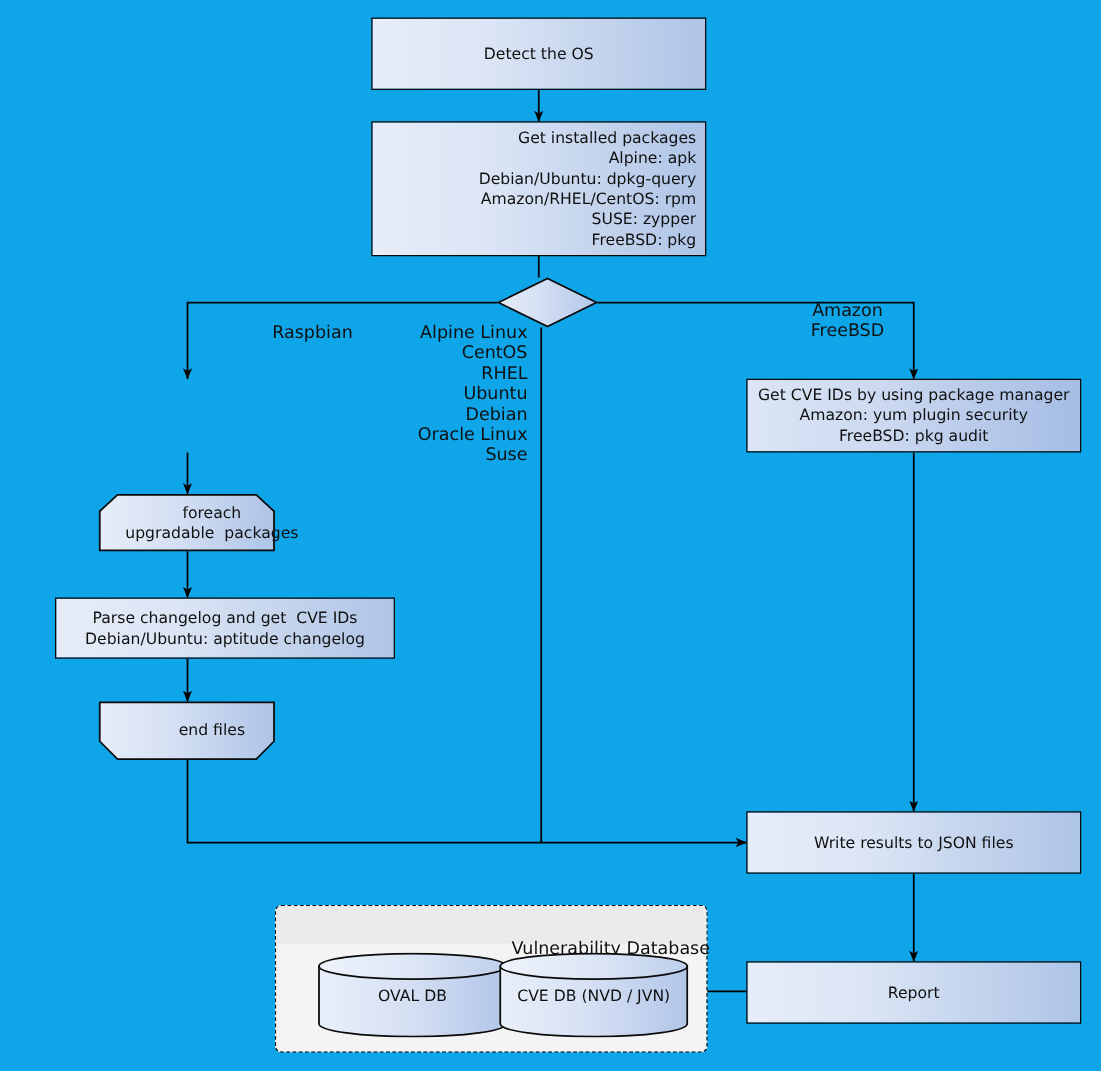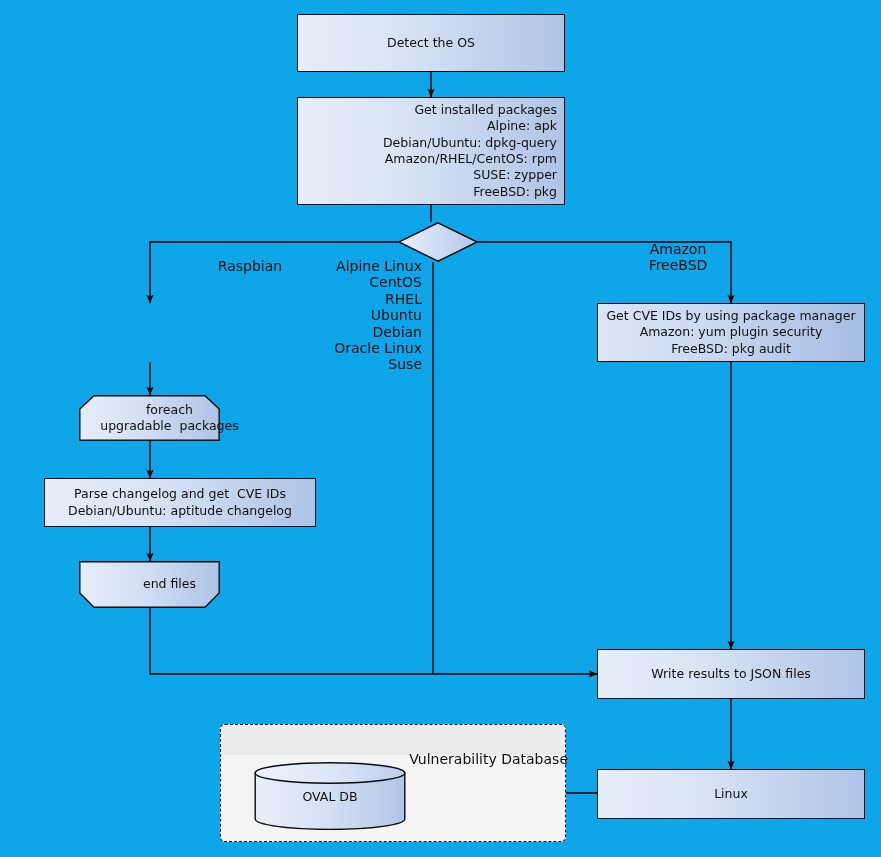--- a/index.html
+++ b/index.html
@@ -239,21 +239,21 @@
     <span class="txt">Get CVE IDs by using package manager
 Amazon: yum plugin security
 FreeBSD: pkg audit</span>
   </div>
 
   <div class="node align-center" style="left:597px; top:649px; width:268px; height:50px;">
     <span class="txt">Write results to JSON files</span>
   </div>
 
   <div class="node align-center" style="left:597px; top:769px; width:268px; height:50px;">
-    <span class="txt">Linux</span>
+    <span class="txt">Report</span>
   </div>
 
   <div class="group-box" style="left:220px; top:724px; width:346px; height:118px;">
     <div class="group-title-band"></div>
     <div class="group-title">Vulnerability Database</div>
 
     <div class="cyl" style="left:12px; top:37px; width:152px; height:68px;margin-left:21px;">
       <svg width="152" height="68" viewBox="0 0 152 68" xmlns="http://www.w3.org/2000/svg">
         <defs>
           <linearGradient id="gcylA" x1="0" y1="0" x2="1" y2="0">
@@ -266,15 +266,34 @@
             <stop offset="50%" stop-color="#dde6f6"></stop>
             <stop offset="100%" stop-color="#bdcfeb"></stop>
           </linearGradient>
         </defs>
         <path d="M1.2,11 L1.2,57 A74.8,10.4 0 0 0 150.8,57 L150.8,11 Z" fill="url(#gcylA)" stroke="#0a0a0a" stroke-width="1.4"></path>
         <ellipse cx="76" cy="11" rx="74.8" ry="10.2" fill="url(#gcapA)" stroke="#0a0a0a" stroke-width="1.4"></ellipse>
       </svg>
       <div class="cyl-label">OVAL DB</div>
     </div>
 
+    <div class="cyl" style="left:178px; top:37px; width:152px; height:68px;">
+      <svg width="152" height="68" viewBox="0 0 152 68" xmlns="http://www.w3.org/2000/svg">
+        <defs>
+          <linearGradient id="gcylB" x1="0" y1="0" x2="1" y2="0">
+            <stop offset="0%" stop-color="#e9eff9"></stop>
+            <stop offset="45%" stop-color="#d7e1f4"></stop>
+            <stop offset="100%" stop-color="#b2c6e8"></stop>
+          </linearGradient>
+          <linearGradient id="gcapB" x1="0" y1="0" x2="1" y2="0">
+            <stop offset="0%" stop-color="#eef3fb"></stop>
+            <stop offset="50%" stop-color="#dde6f6"></stop>
+            <stop offset="100%" stop-color="#bdcfeb"></stop>
+          </linearGradient>
+        </defs>
+        <path d="M1.2,11 L1.2,57 A74.8,10.4 0 0 0 150.8,57 L150.8,11 Z" fill="url(#gcylB)" stroke="#0a0a0a" stroke-width="1.4"></path>
+        <ellipse cx="76" cy="11" rx="74.8" ry="10.2" fill="url(#gcapB)" stroke="#0a0a0a" stroke-width="1.4"></ellipse>
+      </svg>
+      <div class="cyl-label">CVE DB (NVD / JVN)</div>
+    </div>
   </div>
 
 </div>
 
 </body></html>

